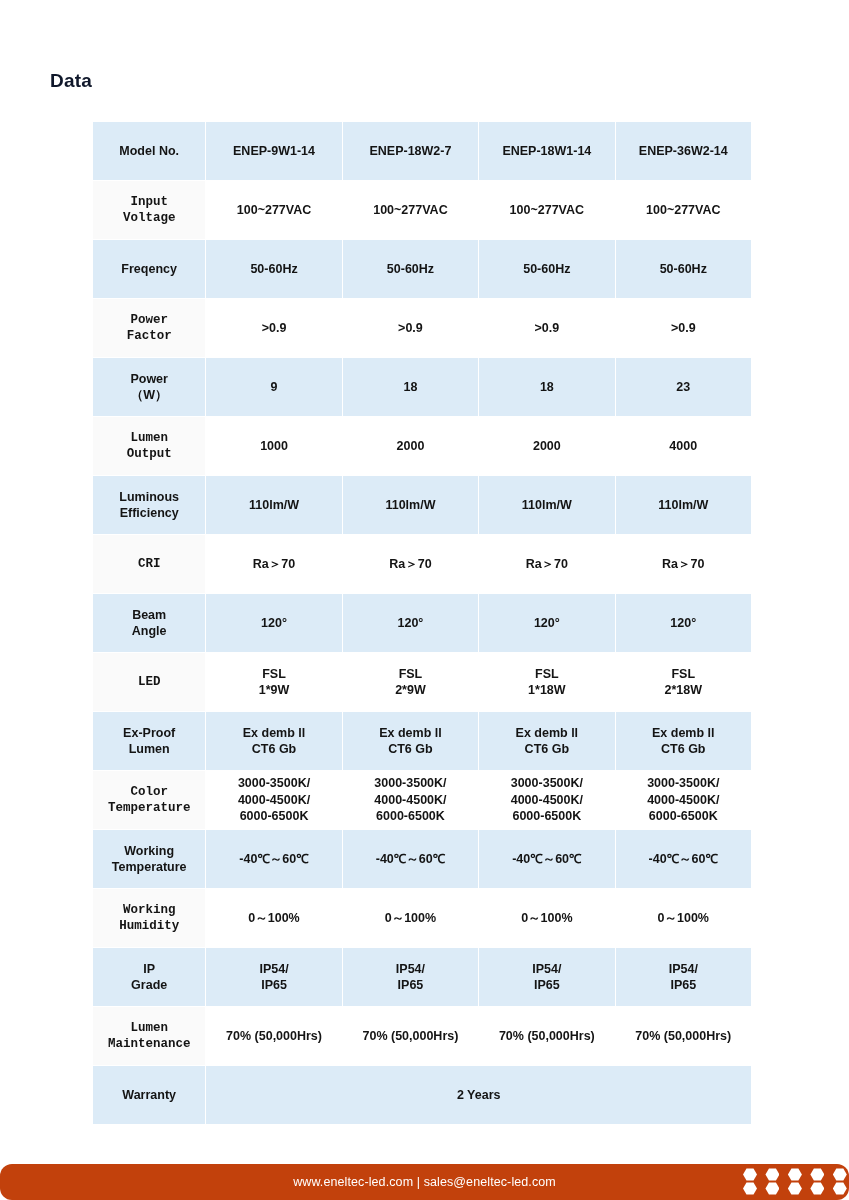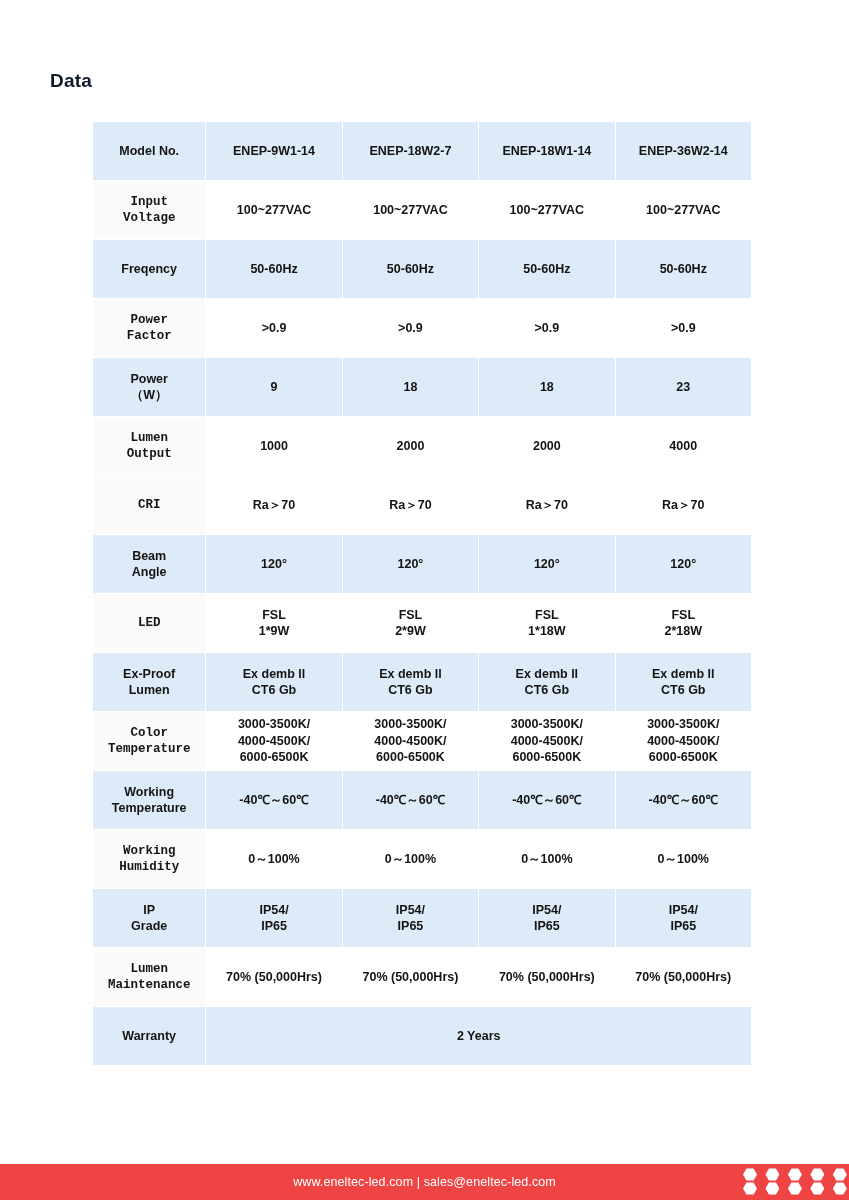--- a/index.html
+++ b/index.html
@@ -73,21 +73,22 @@
   td.span-all { background: #dcebf7; }
   .multiline { white-space: pre-line; }
 
   
   .footer-bar {
     position: absolute;
     left: 0;
     top: 1164px;
     width: 849px;
     height: 36px;
-    background: #ef4444;
+    background: #c2410c;
+    border-radius: 12px;
   }
   .footer-text {
     position: absolute;
     left: 0;
     top: 0;
     width: 849px;
     height: 36px;
     line-height: 36px;
     text-align: center;
     color: #ffffff;
@@ -172,20 +173,28 @@
           <td class="val multiline">18</td>
           <td class="val multiline">23</td>
         </tr>
         <tr class="plain">
           <td class="lbl multiline">Lumen
 Output</td>
           <td class="val multiline">1000</td>
           <td class="val multiline">2000</td>
           <td class="val multiline">2000</td>
           <td class="val multiline">4000</td>
+        </tr>
+        <tr class="shaded">
+          <td class="lbl multiline">Luminous
+Efficiency</td>
+          <td class="val multiline">110lm/W</td>
+          <td class="val multiline">110lm/W</td>
+          <td class="val multiline">110lm/W</td>
+          <td class="val multiline">110lm/W</td>
         </tr>
         <tr class="plain">
           <td class="lbl multiline">CRI</td>
           <td class="val multiline">Ra＞70</td>
           <td class="val multiline">Ra＞70</td>
           <td class="val multiline">Ra＞70</td>
           <td class="val multiline">Ra＞70</td>
         </tr>
         <tr class="shaded">
           <td class="lbl multiline">Beam

